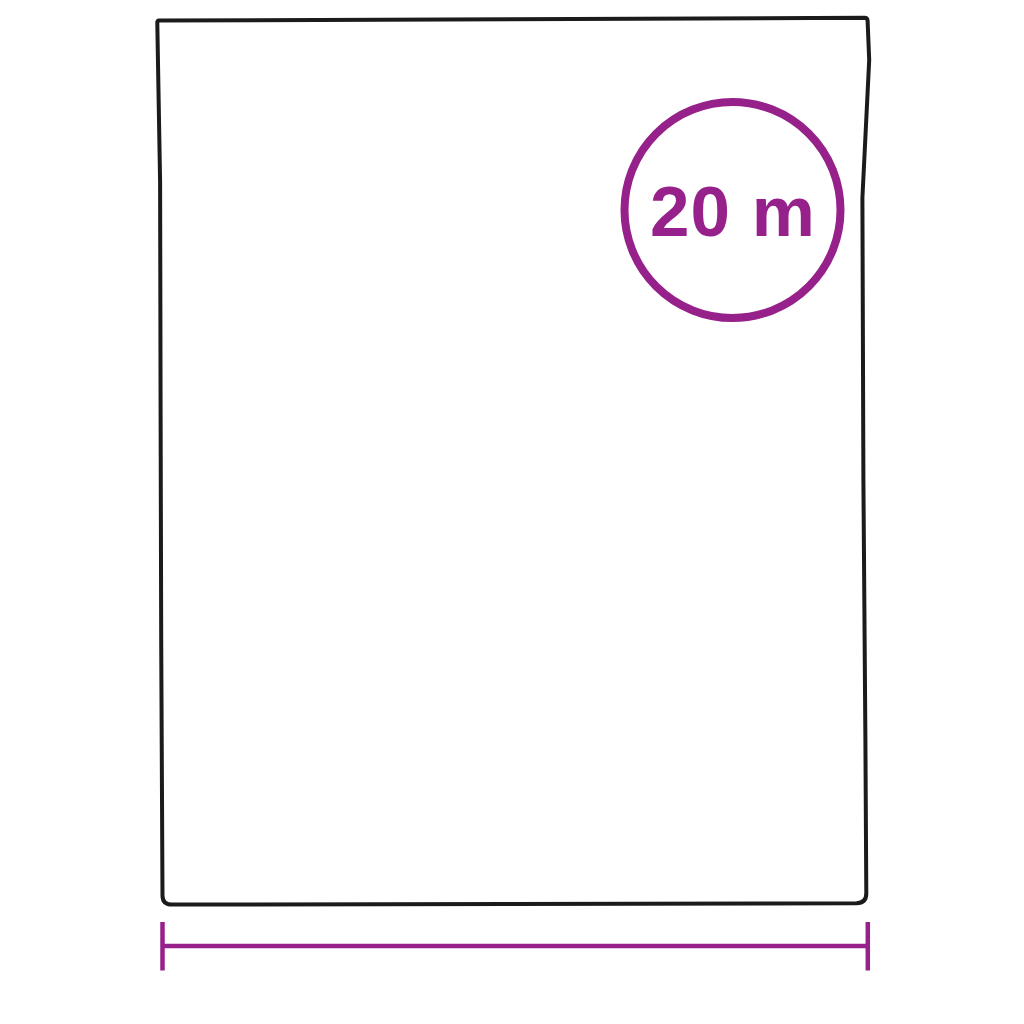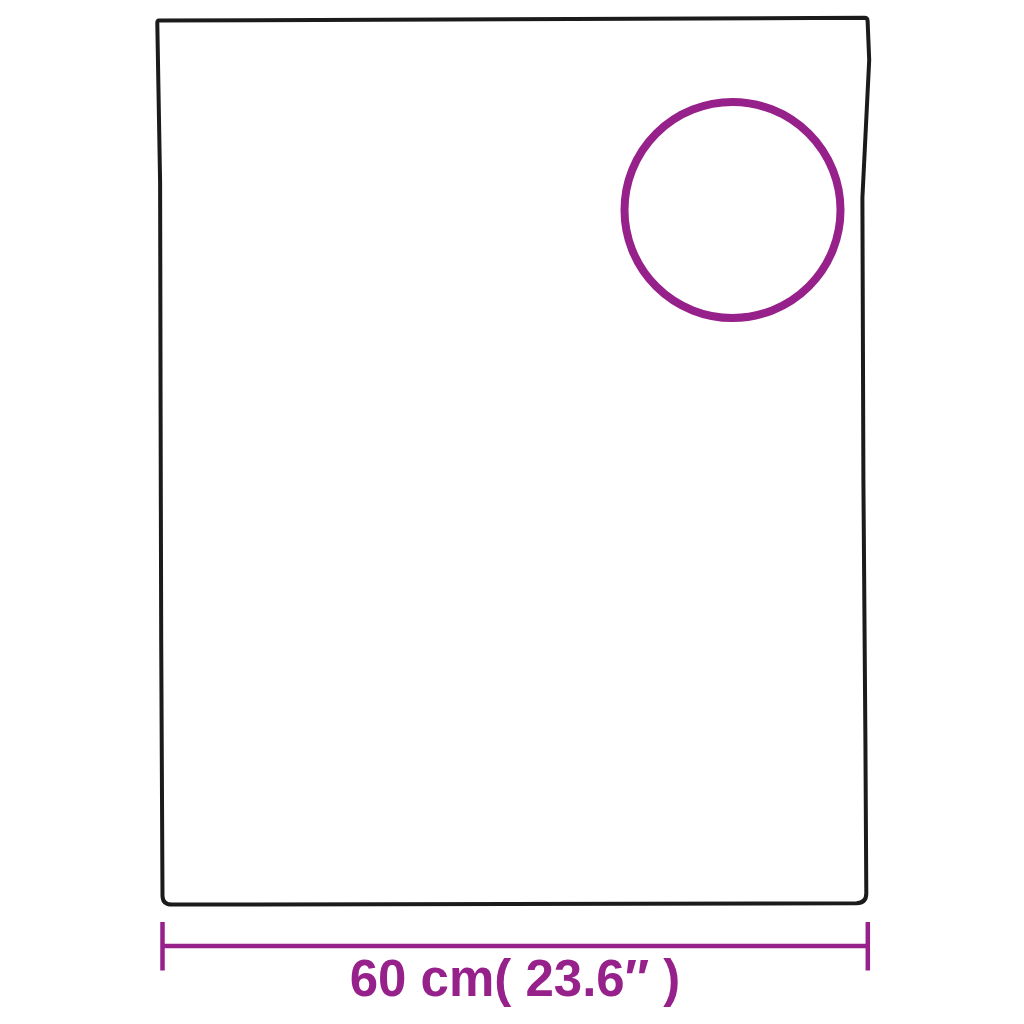--- a/index.html
+++ b/index.html
@@ -78,16 +78,16 @@
 
     <g stroke="var(--accent)" stroke-width="4.5" stroke-linecap="butt">
       <line x1="162.5" y1="922" x2="162.5" y2="970.5"></line>
       <line x1="867.8" y1="922" x2="867.8" y2="970.5"></line>
       <line x1="162.5" y1="946" x2="867.8" y2="946"></line>
     </g>
 
     <circle cx="732.5" cy="210" r="108" fill="#ffffff" stroke="var(--accent)" stroke-width="8"></circle>
   </svg>
 
+  <div class="badge-label">20 m</div>
 
-  <div class="dim-label">60 cm( 23.6″ )</div>
 
 </div>
 
 </body></html>

